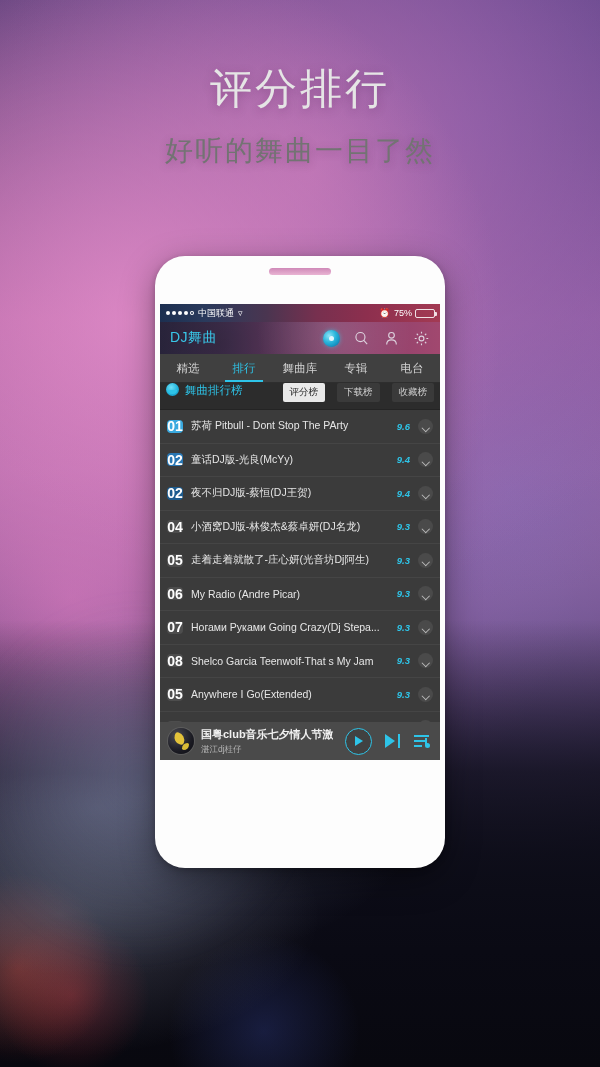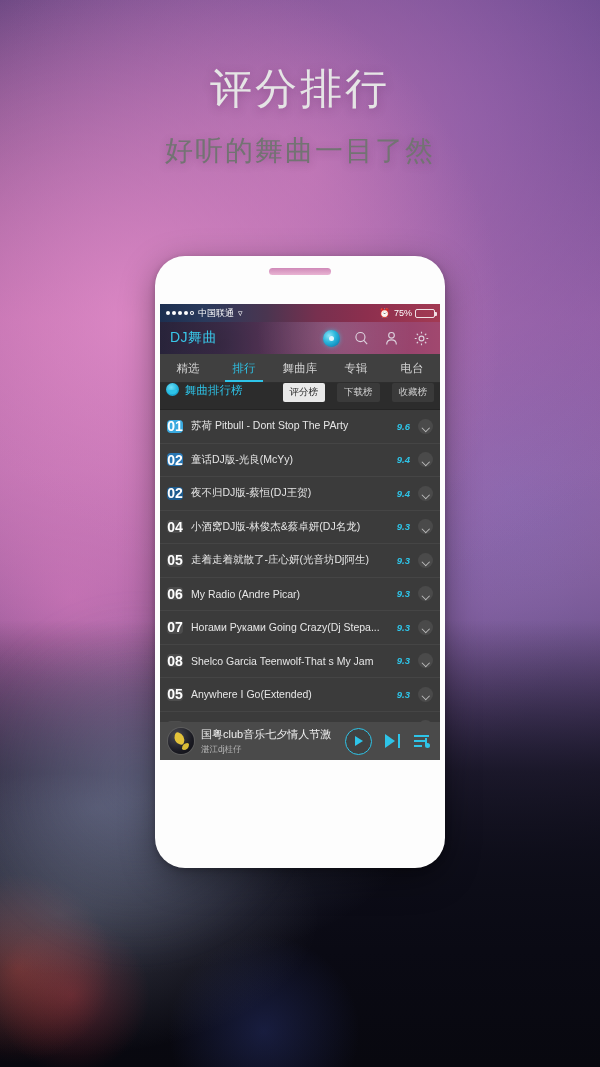--- a/index.html
+++ b/index.html
@@ -182,21 +182,21 @@
   .cover{
     width:26px;height:26px;border-radius:50%;flex:0 0 auto;position:relative;overflow:hidden;
     background:radial-gradient(circle at 34% 30%, #4a4a52 0%, #1a1a22 62%, #0c0c12 100%);
     box-shadow:0 0 0 1px rgba(255,255,255,.1);
   }
   .cover:before{content:"";position:absolute;left:6px;top:5px;width:11px;height:11px;
     background:#e3c23a;border-radius:3px 9px 3px 8px;transform:rotate(18deg);}
   .cover:after{content:"";position:absolute;left:14px;top:15px;width:7px;height:7px;
     background:#d9bb36;border-radius:6px 2px 6px 2px;}
   .meta{margin-left:7px;flex:1;min-width:0;}
-  .ptitle{color:#f0f0f0;font-size:11px;white-space:nowrap;overflow:hidden;text-overflow:clip;max-width:132px;}
+  .ptitle{color:#f0f0f0;font-size:11px;white-space:nowrap;overflow:hidden;text-overflow:clip;max-width:132px;font-weight:bold;}
   .partist{color:#b6b6b6;font-size:8.5px;margin-top:2px;}
   .pcontrols{margin-left:auto;display:flex;align-items:center;gap:13px;padding-right:2px;}
   .playbtn{
     width:25px;height:25px;border-radius:50%;border:1.6px solid #2ec4e8;position:relative;
     background:rgba(0,0,0,.12);
   }
   .playbtn:after{
     content:"";position:absolute;left:52%;top:50%;transform:translate(-50%,-50%);
     border-left:8px solid #2ec4e8;border-top:5.5px solid transparent;border-bottom:5.5px solid transparent;
   }

